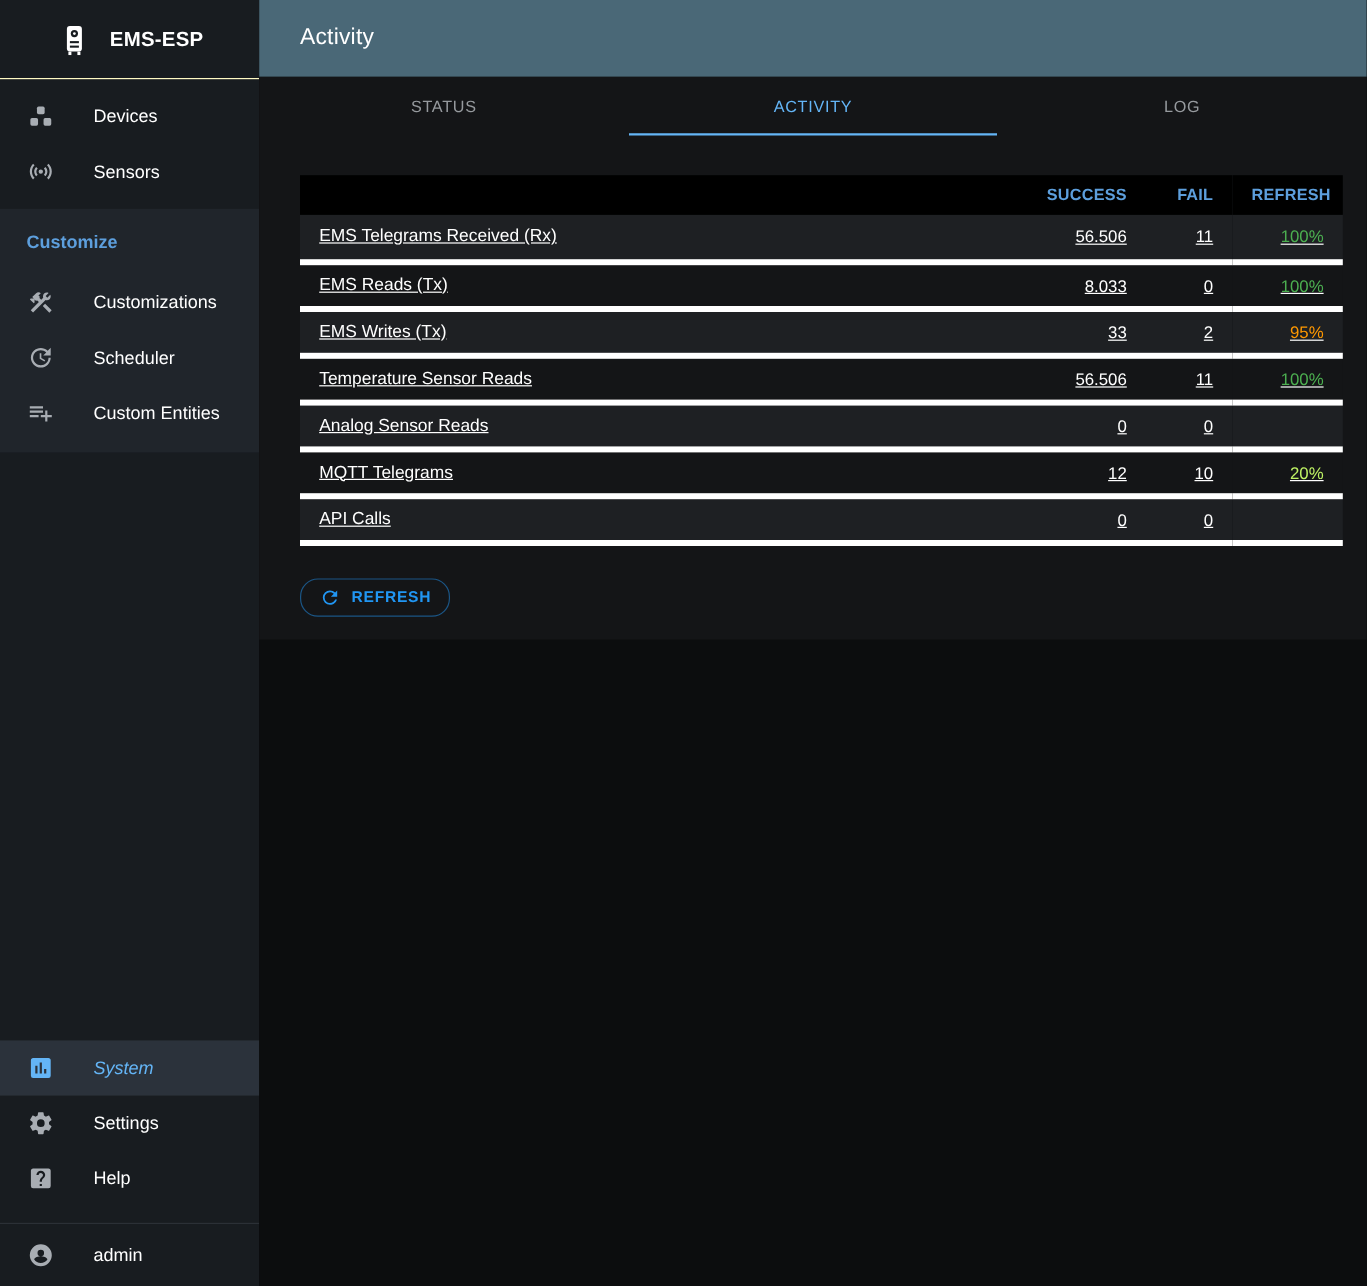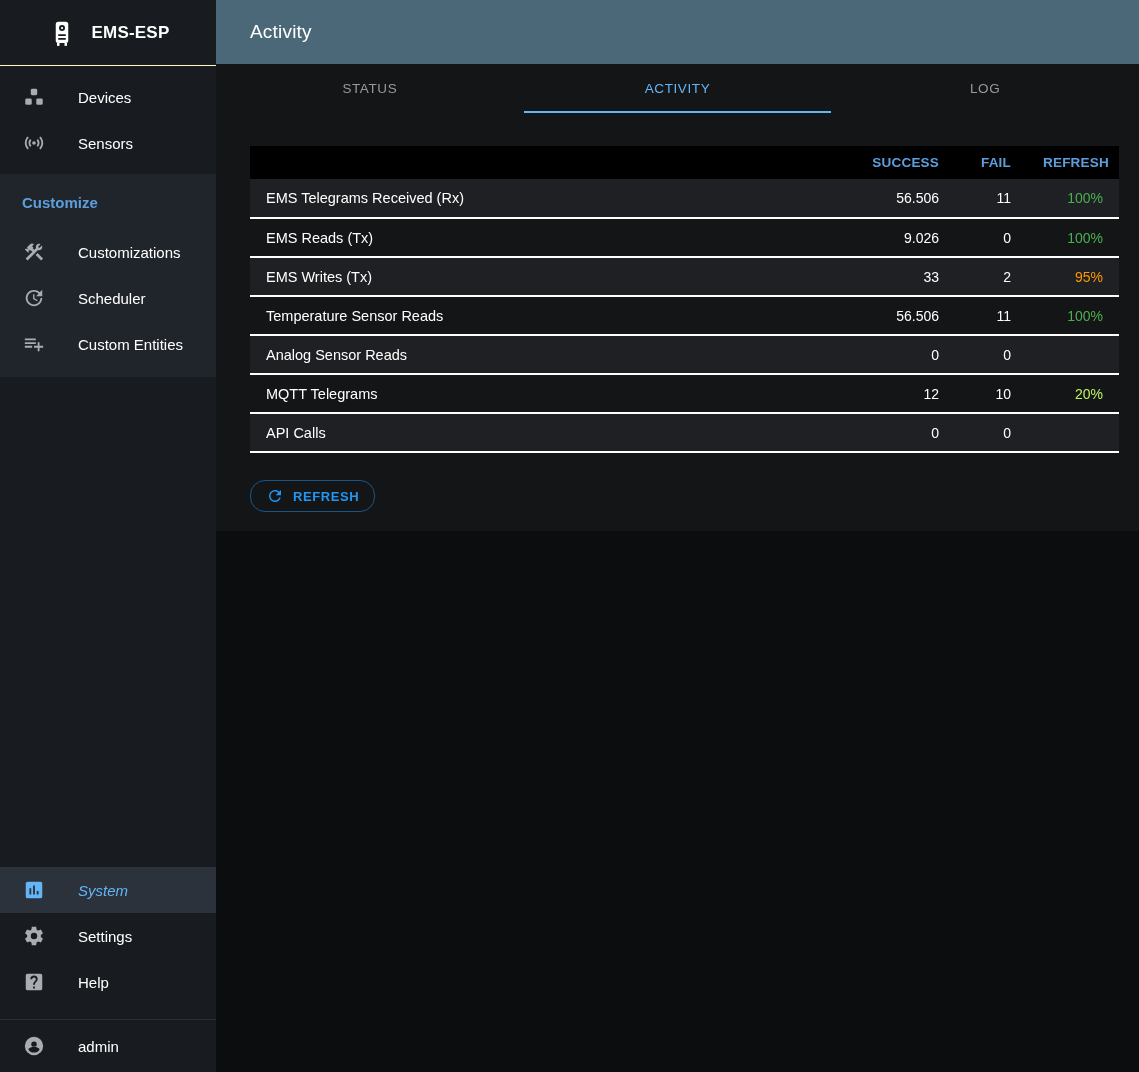--- a/index.html
+++ b/index.html
@@ -40,21 +40,21 @@
 
   .tabs { height:49px; display:flex; }
   .tab { flex:1; display:flex; align-items:center; justify-content:center; font-size:13.5px; font-weight:500; letter-spacing:.6px; color:#969a9e; cursor:pointer; text-transform:uppercase; }
   .tab.active { color:#64b5f6; box-shadow:inset 0 -2px 0 #64b5f6; }
 
   .stats { border-collapse:collapse; margin:33px 18px 0 34px; width:869px; table-layout:fixed; }
   .stats th, .stats td { padding:0 16px; overflow:hidden; white-space:nowrap; }
   .stats thead tr { background:#000; height:33px; }
   .stats th { color:#5d9fdd; font-size:13.5px; font-weight:700; text-align:right; letter-spacing:.2px; }
   .stats th.name { text-align:left; }
-  .stats tbody tr { height:39px; border-bottom:2px solid #ffffff; }
+  .stats tbody tr { height:39px; border-bottom:5px solid #ffffff;text-decoration:underline; }
   .stats tbody tr:nth-child(odd) { background:#1e2023; }
   .stats tbody tr:nth-child(even) { background:#141517; }
   .stats td.name { font-size:14.5px; text-align:left; }
   .stats td.num { text-align:right; font-size:14px; }
 
   .refresh-btn { display:inline-flex; align-items:center; gap:9px; margin:27px 0 0 34px;
     background:transparent; border:1px solid rgba(33,150,243,.5); color:#2196f3;
     border-radius:15px; padding:6px 15px; font-family:inherit; font-size:13px; font-weight:600;
     letter-spacing:.6px; cursor:pointer; }
   .refresh-btn svg { width:18px; height:18px; fill:currentColor; display:block; }
@@ -197,21 +197,21 @@
       </thead>
       <tbody>
         <tr>
           <td class="name">EMS Telegrams Received (Rx)</td>
           <td class="num">56.506</td>
           <td class="num">11</td>
           <td class="num" style="color: rgb(76, 175, 80);">100%</td>
         </tr>
         <tr>
           <td class="name">EMS Reads (Tx)</td>
-          <td class="num">9.026</td>
+          <td class="num">8.033</td>
           <td class="num">0</td>
           <td class="num" style="color: rgb(76, 175, 80);">100%</td>
         </tr>
         <tr>
           <td class="name">EMS Writes (Tx)</td>
           <td class="num">33</td>
           <td class="num">2</td>
           <td class="num" style="color: rgb(255, 152, 0);">95%</td>
         </tr>
         <tr>

